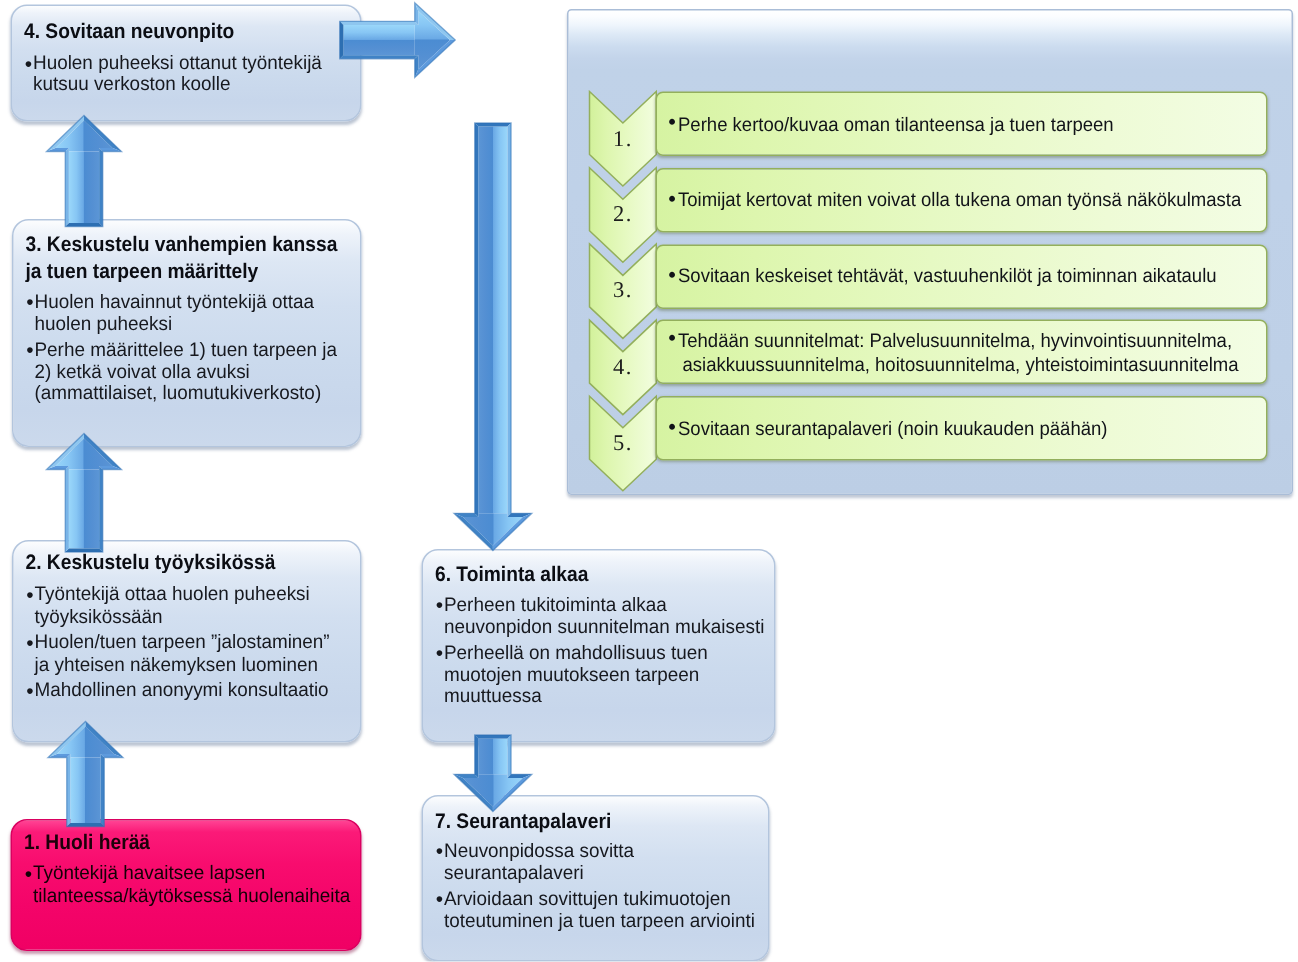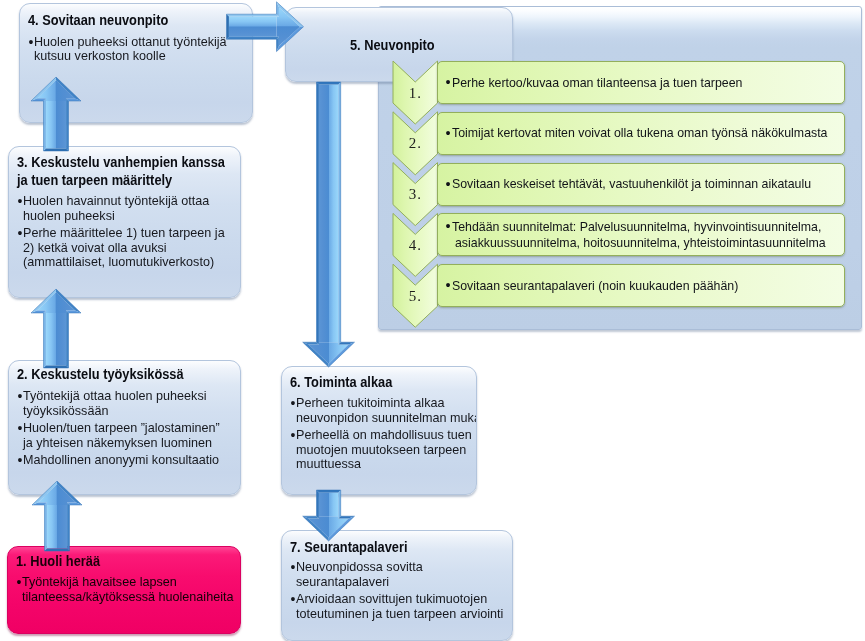--- a/index.html
+++ b/index.html
@@ -45,23 +45,20 @@
            font-size:15px;text-align:center;white-space:nowrap;line-height:1;letter-spacing:1px;}
   svg{display:block;}
 </style>
 </head>
 <body>
 
 <div class="stage">
 
   <div class="panel" style="left:378px;top:6px;width:484px;height:324px;"></div>
 
-  <div class="rbox nohead" style="left:285px;top:7px;width:228px;height:75px;">
-    <span class="tl t" style="left:63.5px;top:30.2px;">5. Neuvonpito</span>
-  </div>
 
   <svg class="abs" style="left:0;top:0;width:865px;height:641px;" viewBox="0 0 865 641">
     <defs>
       <linearGradient id="chevG" gradientUnits="userSpaceOnUse" x1="393" y1="0" x2="437.5" y2="0">
         <stop offset="0" stop-color="#d2f19b"></stop>
         <stop offset="0.25" stop-color="#ddf6ae"></stop>
         <stop offset="0.62" stop-color="#e8fac6"></stop>
         <stop offset="1" stop-color="#f2fddf"></stop>
       </linearGradient>
     </defs>
@@ -92,21 +89,21 @@
     <span class="bu" style="left:7.5px;top:5.5px;">•</span>
     <span class="tl g" style="left:13.5px;top:5.5px;">Tehdään suunnitelmat: Palvelusuunnitelma, hyvinvointisuunnitelma,</span>
     <span class="tl g" style="left:16.5px;top:21.5px;">asiakkuussuunnitelma,  hoitosuunnitelma, yhteistoimintasuunnitelma</span>
   </div>
   <span class="chevnum" style="left:393px;top:288.7px;width:44.5px;">5.</span>
   <div class="gbox" style="left:437px;top:264.2px;width:408px;height:43px;">
     <span class="bu" style="left:7.5px;top:13.5px;">•</span>
     <span class="tl g" style="left:13.5px;top:13.5px;">Sovitaan seurantapalaveri (noin kuukauden päähän)</span>
   </div>
 
-  <div class="rbox" style="left:19px;top:3px;width:234px;height:120px;">
+  <div class="rbox" style="left:7px;top:3px;width:234px;height:78px;">
     <span class="tl t" style="left:8px;top:8.7px;">4. Sovitaan neuvonpito</span>
     <span class="bu" style="left:8.5px;top:30.5px;">•</span>
     <span class="tl b" style="left:13.8px;top:30.5px;">Huolen puheeksi ottanut työntekijä</span>
     <span class="tl b" style="left:13.8px;top:45.1px;">kutsuu verkoston koolle</span>
   </div>
   <div class="rbox" style="left:8px;top:146px;width:233px;height:152px;">
     <span class="tl t" style="left:8px;top:7.5px;">3. Keskustelu vanhempien kanssa</span>
     <span class="tl t" style="left:8px;top:25.5px;">ja tuen tarpeen määrittely</span>
     <span class="bu" style="left:8.5px;top:47px;">•</span>
     <span class="tl b" style="left:13.8px;top:47px;">Huolen havainnut työntekijä ottaa</span>
@@ -126,21 +123,21 @@
     <span class="tl b" style="left:13.8px;top:75px;">ja yhteisen näkemyksen luominen</span>
     <span class="bu" style="left:8.5px;top:92.4px;">•</span>
     <span class="tl b" style="left:13.8px;top:92.4px;">Mahdollinen anonyymi konsultaatio</span>
   </div>
   <div class="rbox pink" style="left:7px;top:546px;width:234px;height:88px;">
     <span class="tl t" style="left:8px;top:7px;">1. Huoli herää</span>
     <span class="bu" style="left:8.5px;top:28.4px;">•</span>
     <span class="tl b" style="left:13.8px;top:28.4px;">Työntekijä havaitsee lapsen</span>
     <span class="tl b" style="left:13.8px;top:43px;">tilanteessa/käytöksessä huolenaiheita</span>
   </div>
-  <div class="rbox" style="left:281px;top:366px;width:196px;height:129px;">
+  <div class="rbox" style="left:281px;top:366px;width:236px;height:129px;">
     <span class="tl t" style="left:8px;top:8px;">6. Toiminta alkaa</span>
     <span class="bu" style="left:8.5px;top:29.2px;">•</span>
     <span class="tl b" style="left:13.8px;top:29.2px;">Perheen tukitoiminta alkaa</span>
     <span class="tl b" style="left:13.8px;top:43.8px;">neuvonpidon suunnitelman mukaisesti</span>
     <span class="bu" style="left:8.5px;top:61.2px;">•</span>
     <span class="tl b" style="left:13.8px;top:61.2px;">Perheellä on mahdollisuus tuen</span>
     <span class="tl b" style="left:13.8px;top:75.8px;">muotojen muutokseen tarpeen</span>
     <span class="tl b" style="left:13.8px;top:90.4px;">muuttuessa</span>
   </div>
   <div class="rbox" style="left:281px;top:530px;width:232px;height:111px;">

